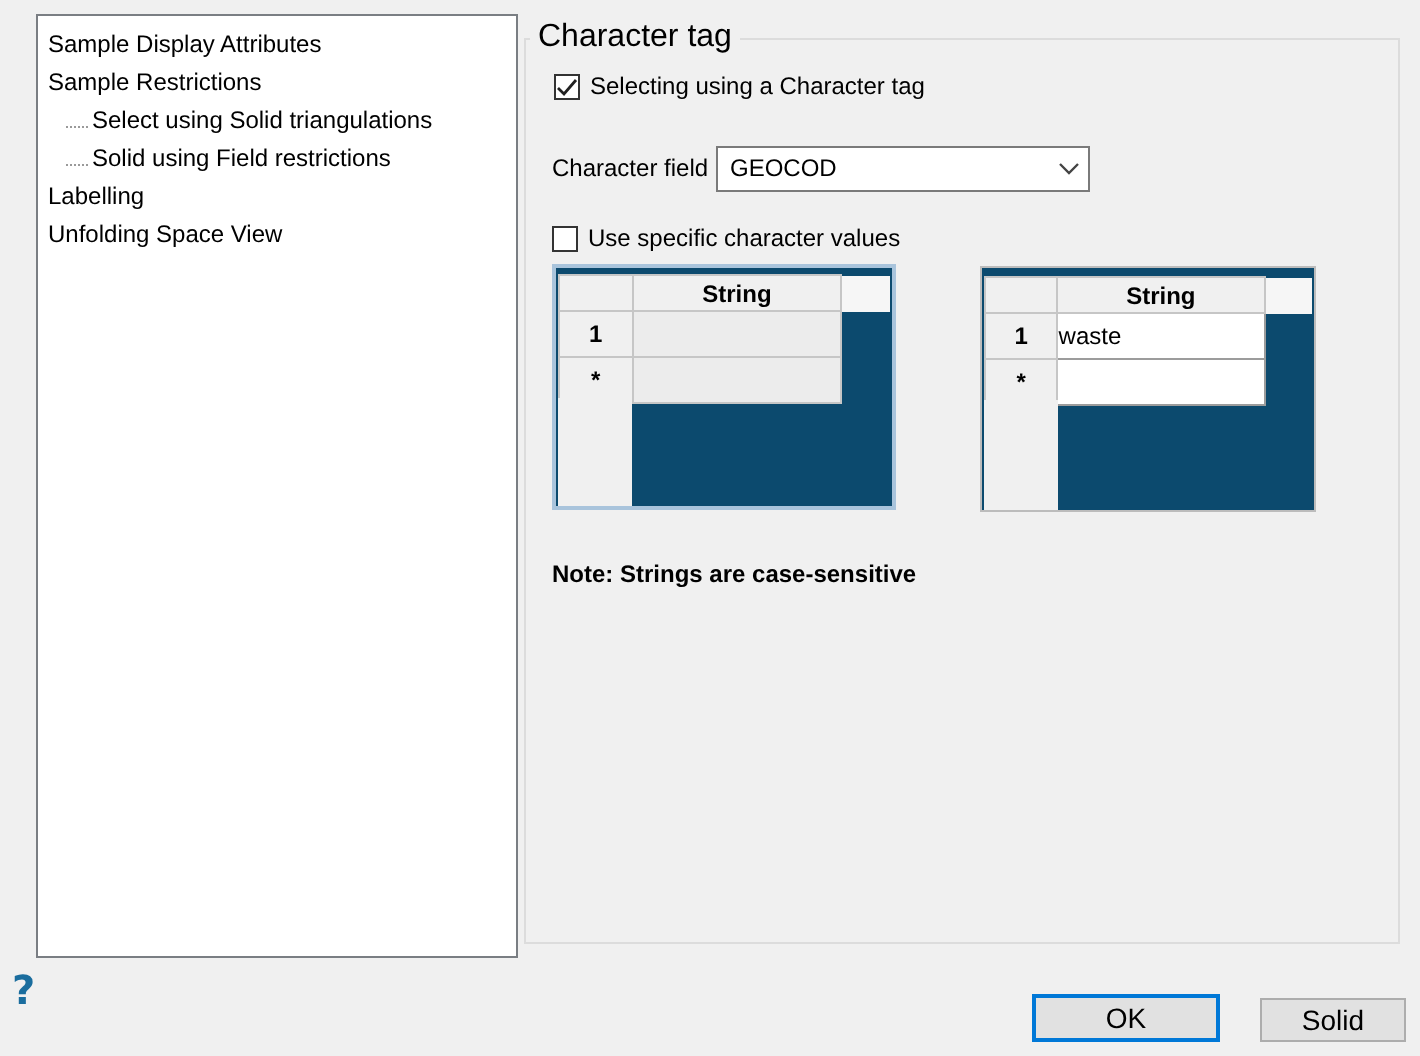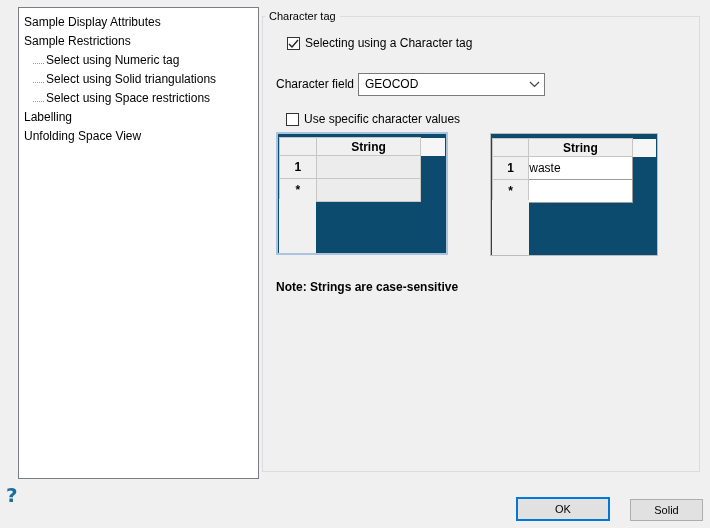--- a/index.html
+++ b/index.html
@@ -25,25 +25,25 @@
     display:inline-block;width:11px;height:5px;
     border-bottom:1px dotted #9a9a9a;margin-right:2px;vertical-align:middle;
   }
 
   
   .groupbox{
     position:absolute;left:262px;top:10px;width:438px;height:462px;
     border:1px solid #dcdcdc;margin:0;padding:0;box-sizing:border-box;
   }
   .groupbox legend{
-    margin-left:2px;padding:0 4px;font-size:11px;color:#000;
-  }
-
-  
-  .cb-row{position:absolute;display:flex;align-items:center;height:15px;margin-left:10px;}
+    margin-left:2px;padding:0 4px;font-size:16px;color:#000;
+  }
+
+  
+  .cb-row{position:absolute;display:flex;align-items:center;height:15px;}
   .checkbox{
     width:13px;height:13px;background:#ffffff;border:1px solid #333333;
     box-sizing:border-box;margin-right:5px;flex:0 0 auto;
     display:flex;align-items:center;justify-content:center;
   }
   .checkbox svg{display:none;}
   .checkbox.is-checked svg{display:block;}
   .cb-label{white-space:nowrap;line-height:15px;}
 
   
@@ -88,36 +88,35 @@
 
   
   .help{
     position:absolute;left:6px;top:483px;
     font-family:"DejaVu Sans", sans-serif;font-weight:bold;font-size:20px;color:#1a6d9e;
     cursor:pointer;
   }
   .btn{
     position:absolute;background:#e1e1e1;box-sizing:border-box;
     display:flex;align-items:center;justify-content:center;
-    font-family:"Liberation Sans", sans-serif;font-size:11px;cursor:default;
+    font-family:"Liberation Sans", sans-serif;font-size:14px;cursor:default;
   }
   .btn-ok{left:516px;top:497px;width:94px;height:24px;border:2px solid #0078d7;}
   .btn-cancel{left:630px;top:499px;width:73px;height:22px;border:1px solid #adadad;}
 </style>
 </head>
 <body>
 
 <div class="dialog">
 
   <div class="tree-panel">
     <div class="tree-item">Sample Display Attributes</div>
     <div class="tree-item">Sample Restrictions</div>
-    <div class="tree-item indent"><span class="branch"></span><span>Select using Numeric tag</span></div>
     <div class="tree-item indent"><span class="branch"></span><span>Select using Solid triangulations</span></div>
-    <div class="tree-item indent"><span class="branch"></span><span>Select using Space restrictions</span></div>
+    <div class="tree-item indent"><span class="branch"></span><span>Solid using Field restrictions</span></div>
     <div class="tree-item">Labelling</div>
     <div class="tree-item">Unfolding Space View</div>
   </div>
 
   <fieldset class="groupbox">
     <legend>Character tag</legend>
   </fieldset>
 
   <div class="cb-row" style="left:277px;top:36px;">
     <span class="checkbox is-checked">

